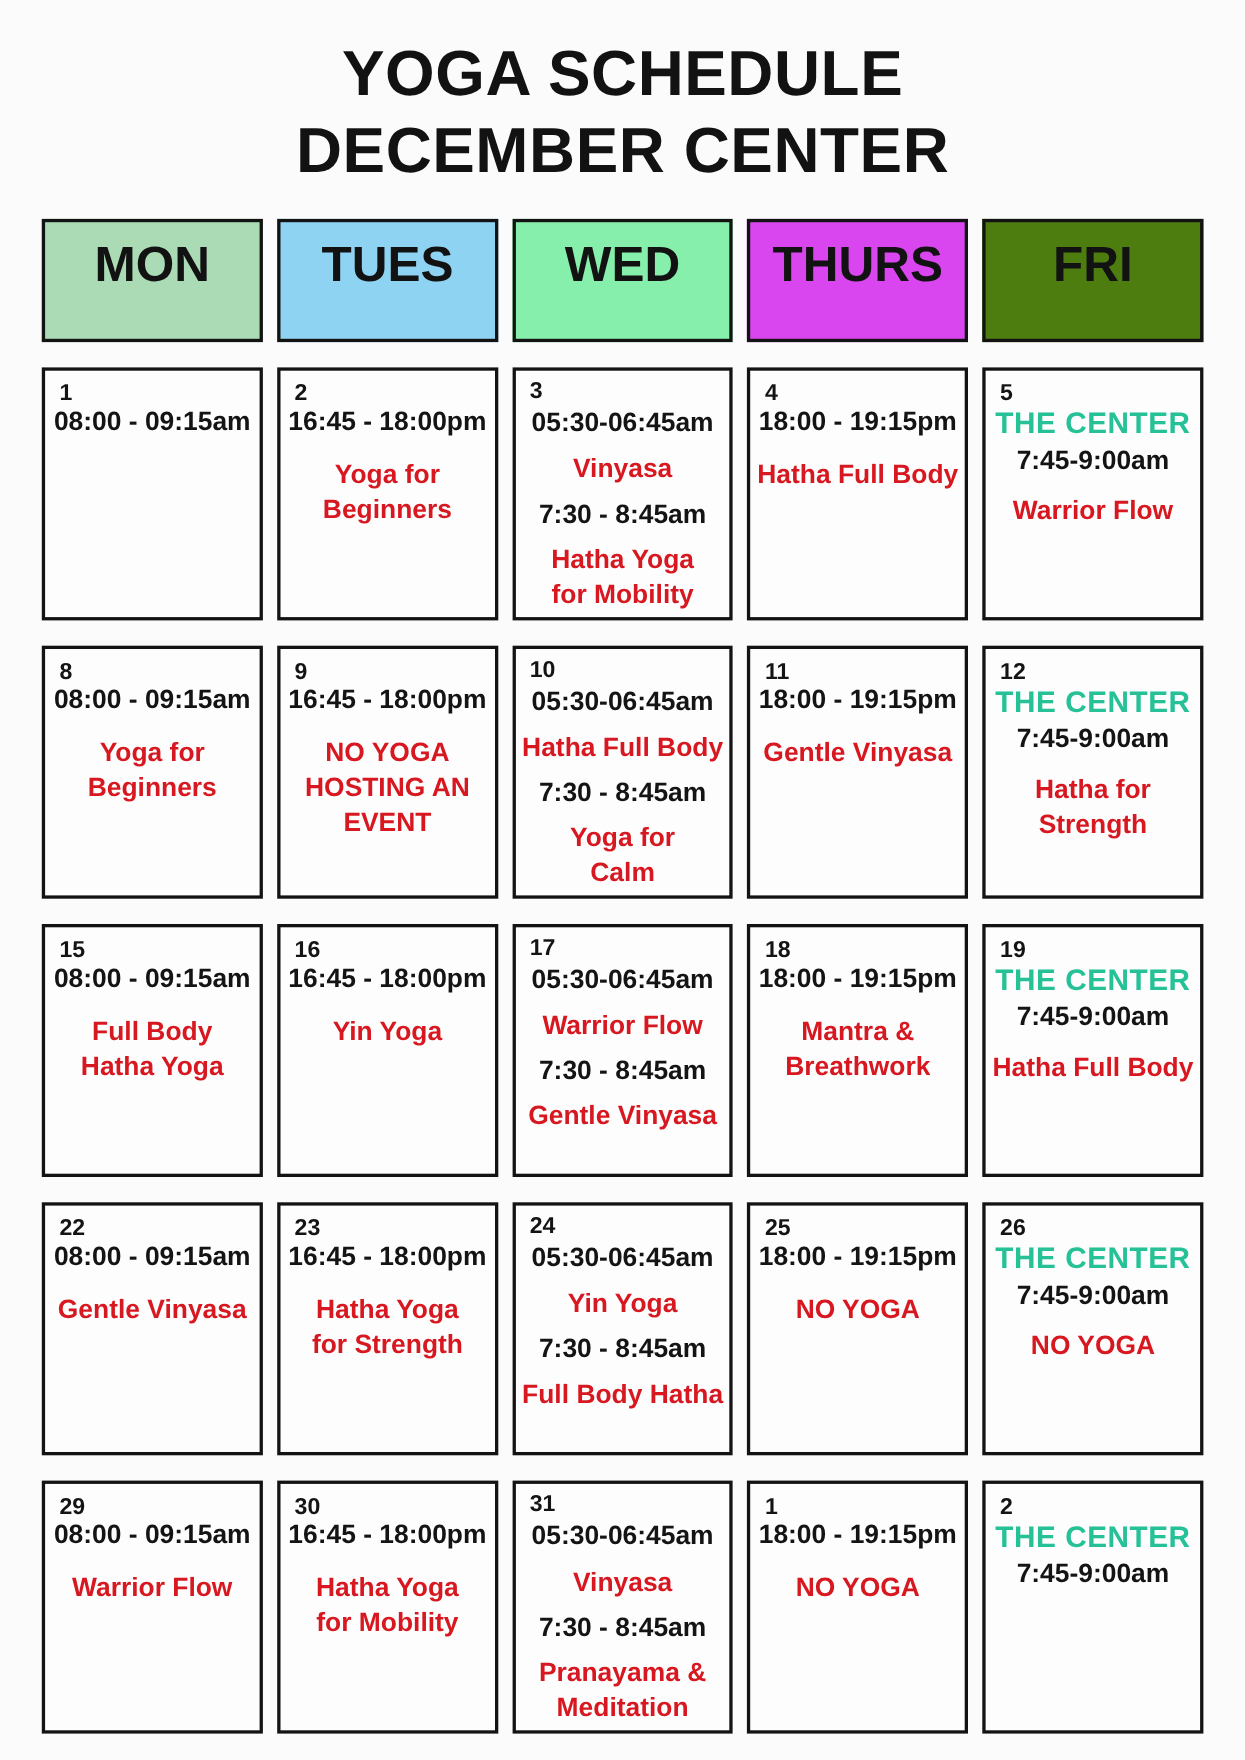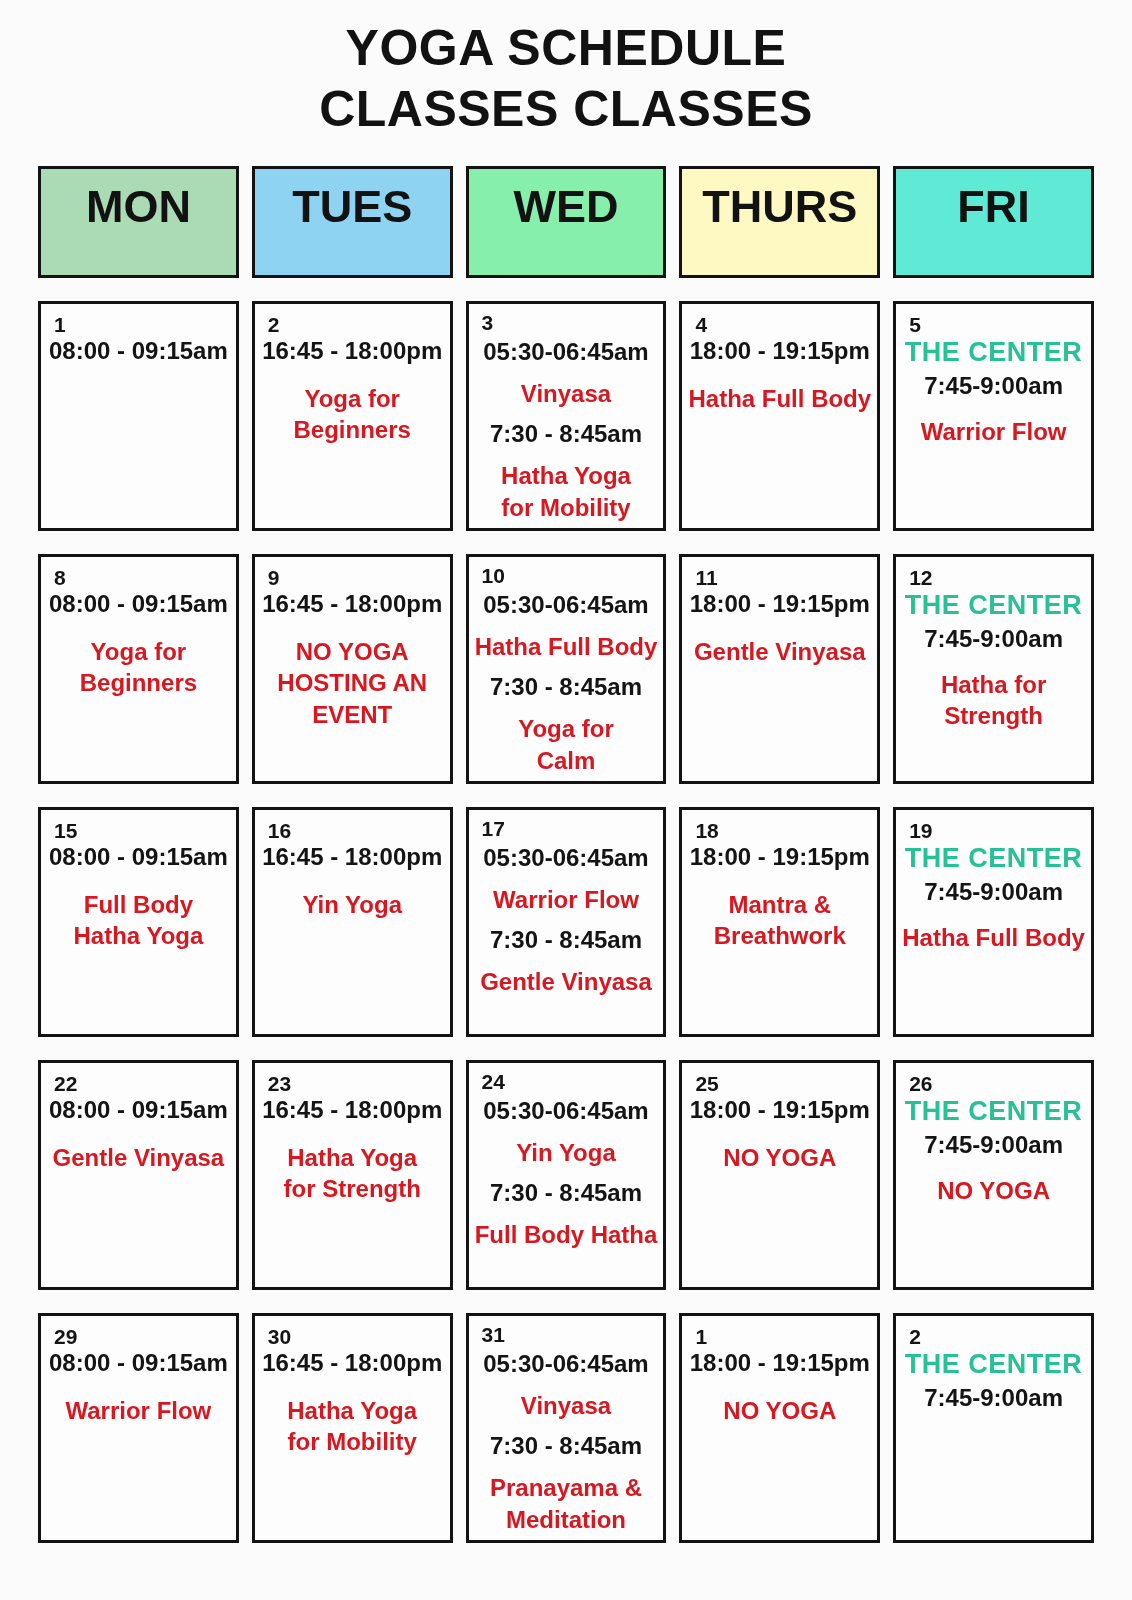--- a/index.html
+++ b/index.html
@@ -4,23 +4,23 @@
 <style>
   * { margin: 0; padding: 0; box-sizing: border-box; }
   html, body {
     width: 1132px; height: 1600px;
     background: #fbfbfb;
     font-family: "Liberation Sans", sans-serif;
     color: #161616;
     overflow: hidden;
   }
   .title {
-    margin-top: 18px;
+    margin-top: 32px;
     text-align: center;
-    font-size: 50px;
+    font-size: 58px;
     font-weight: 700;
     line-height: 1.21;
     letter-spacing: 0.5px;
     color: #121212;
   }
   .grid {
     margin: 27px 38px 0 38px;
     display: grid;
     grid-template-columns: repeat(5, 1fr);
     column-gap: 13px;
@@ -67,29 +67,29 @@
   .col-wed .day-num { margin-top: 8px; }
   .col-wed .b-time { margin-top: 3px; }
   .col-wed .b-class { margin-top: 10px; }
   .col-wed .b-class + .b-time { margin-top: 9px; }
 </style>
 </head>
 <body>
 
 <div class="title">
   <div>YOGA SCHEDULE</div>
-  <div>CLASSES CLASSES</div>
+  <div>DECEMBER CENTER</div>
 </div>
 
 <div class="grid">
     <div class="header" style="background: rgb(170, 219, 181);">MON</div>
     <div class="header" style="background: rgb(143, 211, 243);">TUES</div>
     <div class="header" style="background: #86efac;">WED</div>
-    <div class="header" style="background: #fef9c3;">THURS</div>
-    <div class="header" style="background: #5eead4; text-align: right;">FRI</div>
+    <div class="header" style="background: #d946ef;">THURS</div>
+    <div class="header" style="background: #4d7c0f; text-align: right;">FRI</div>
     <div class="cell col-mon">
       <div class="day-num">1</div>
       <div class="block b-time">08:00 - 09:15am</div>
     </div>
     <div class="cell col-tues">
       <div class="day-num">2</div>
       <div class="block b-time">16:45 - 18:00pm</div>
       <div class="block b-class">Yoga for<br>Beginners</div>
     </div>
     <div class="cell col-wed">

